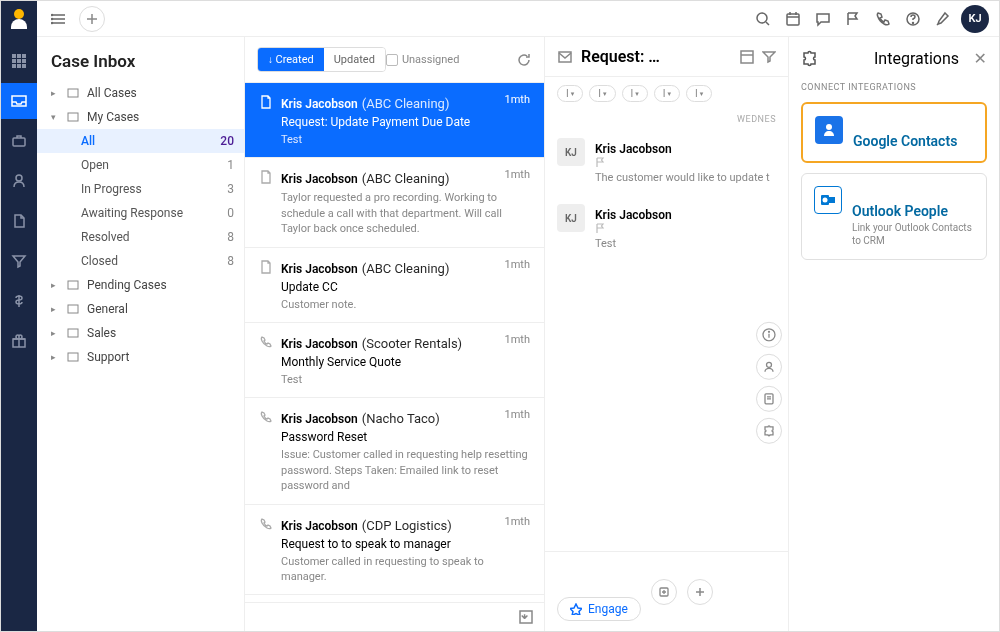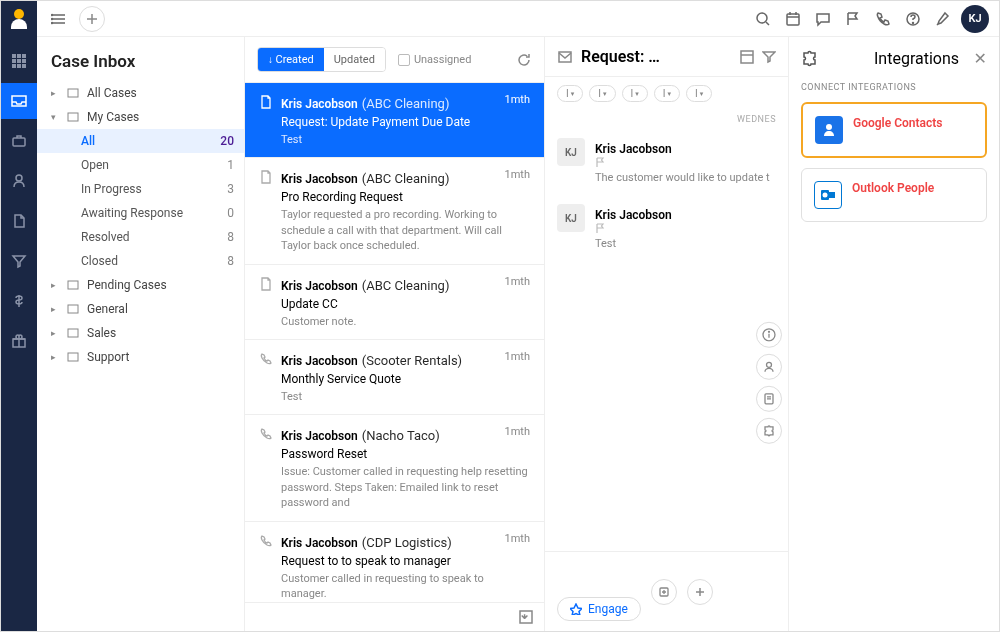--- a/index.html
+++ b/index.html
@@ -31,21 +31,21 @@
 .tree-item { display: flex; align-items: center; padding: 5px 10px 5px 14px; font-size: 12px; color: #444; cursor: pointer; gap: 6px; }
 .tree-item .caret { width: 10px; font-size: 9px; color: #888; }
 .tree-item .ticon { width: 14px; color: #888; }
 .tree-sub { padding: 5px 10px 5px 44px; font-size: 12px; color: #555; cursor: pointer; display: flex; justify-content: space-between; }
 .tree-sub.active { background: #e8f1ff; color: #0a6cff; font-weight: 500; }
 .tree-sub .count { color: #4c1d95; }
 .tree-sub:not(.active) .count { color: #888; }
 
 
 .caselist { width: 300px; border-right: 1px solid #eee; display: flex; flex-direction: column; }
-.caselist-toolbar { padding: 10px 12px; display: flex; align-items: center; gap: 12px; border-bottom: 1px solid #eee; }
+.caselist-toolbar { padding: 10px 12px; display: flex; align-items: center; gap: 0; border-bottom: 1px solid #eee; }
 .pill-group { display: flex; border: 1px solid #ddd; border-radius: 4px; overflow: hidden; font-size: 11px; }
 .pill { padding: 5px 10px; cursor: pointer; background: #fff; color: #666; }
 .pill.active { background: #0a6cff; color: #fff; }
 .pill.active::before { content: '↓ '; font-size: 10px; }
 .chk { display: flex; align-items: center; gap: 4px; font-size: 11px; color: #888; margin-left: 0; }
 .chk-box { width: 12px; height: 12px; border: 1px solid #bbb; border-radius: 2px; }
 .refresh { margin-left: auto; color: #888; cursor: pointer; }
 
 .case-items { flex: 1; overflow-y: auto; }
 .case-card { padding: 10px 14px; border-bottom: 1px solid #eee; cursor: pointer; }
@@ -87,21 +87,21 @@
 .intpanel { width: 210px; padding: 12px; }
 .int-header { display: flex; align-items: center; gap: 8px; margin-bottom: 14px; }
 .int-header h3 { font-size: 16px; font-weight: 400; flex: 1; margin-left: 47px; }
 .int-close { color: #888; cursor: pointer; font-size: 16px; }
 .int-subhead { font-size: 9px; color: #888; letter-spacing: 0.5px; margin-bottom: 10px; }
 .int-card { border: 1px solid #e0e0e0; border-radius: 6px; padding: 12px; margin-bottom: 10px; display: flex; gap: 10px; cursor: pointer; }
 .int-card.highlight { border: 2px solid #f5a623; }
 .int-card .int-icon { width: 28px; height: 28px; border-radius: 4px; flex-shrink: 0; display: flex; align-items: center; justify-content: center; }
 .int-google { background: #1a73e8; color: #fff; }
 .int-outlook { background: #fff; border: 1px solid #0078d4; color: #0078d4; }
-.int-card .int-title { font-size: 12px; font-weight: 600; color: #ef4444; }
+.int-card .int-title { font-size: 14px; font-weight: 600; color: #0369a1; margin-top: 17px; }
 .int-card .int-desc { font-size: 10px; color: #888; margin-top: 2px; line-height: 1.3; }
 
 svg { display: block; }
 </style>
 </head>
 <body>
 
 <div class="topbar">
   <div class="logo">
       <div class="logo-mark"></div>
@@ -345,21 +345,21 @@
           </div>
         </div>
         <div class="case-card">
           <div class="row1">
             <span class="ci">
               <svg width="14" height="14" viewBox="0 0 14 14" fill="none" stroke="currentColor" stroke-width="1.3">
                 <path d="M3 1h6l2 2v10H3z"></path>
                 <path d="M9 1v2h2"></path>
               </svg>
             </span>
-            <div class="cbody"><span class="ctime">1mth</span><span class="cname">Kris Jacobson</span> <span class="ccompany">(ABC Cleaning)</span><div class="ctitle">Pro Recording Request</div><div class="cpreview">Taylor requested a pro recording. Working to schedule a call with that department. Will call Taylor back once scheduled.</div></div>
+            <div class="cbody"><span class="ctime">1mth</span><span class="cname">Kris Jacobson</span> <span class="ccompany">(ABC Cleaning)</span><div class="cpreview">Taylor requested a pro recording. Working to schedule a call with that department. Will call Taylor back once scheduled.</div></div>
           </div>
         </div>
         <div class="case-card">
           <div class="row1">
             <span class="ci">
               <svg width="14" height="14" viewBox="0 0 14 14" fill="none" stroke="currentColor" stroke-width="1.3">
                 <path d="M3 1h6l2 2v10H3z"></path>
                 <path d="M9 1v2h2"></path>
               </svg>
             </span>
@@ -525,17 +525,18 @@
         <div class="int-card">
           <div class="int-icon int-outlook">
             <svg width="16" height="16" viewBox="0 0 16 16" fill="#0078d4">
               <rect x="1" y="3" width="8" height="10" rx="1"></rect>
               <rect x="9" y="5" width="6" height="6" fill="#0078d4"></rect>
               <circle cx="5" cy="8" r="2.5" fill="#fff"></circle>
             </svg>
           </div>
           <div>
             <div class="int-title">Outlook People</div>
+            <div class="int-desc">Link your Outlook Contacts to CRM</div>
           </div>
         </div>
       </div>
   </div>
 </div>
 
 </body></html>

